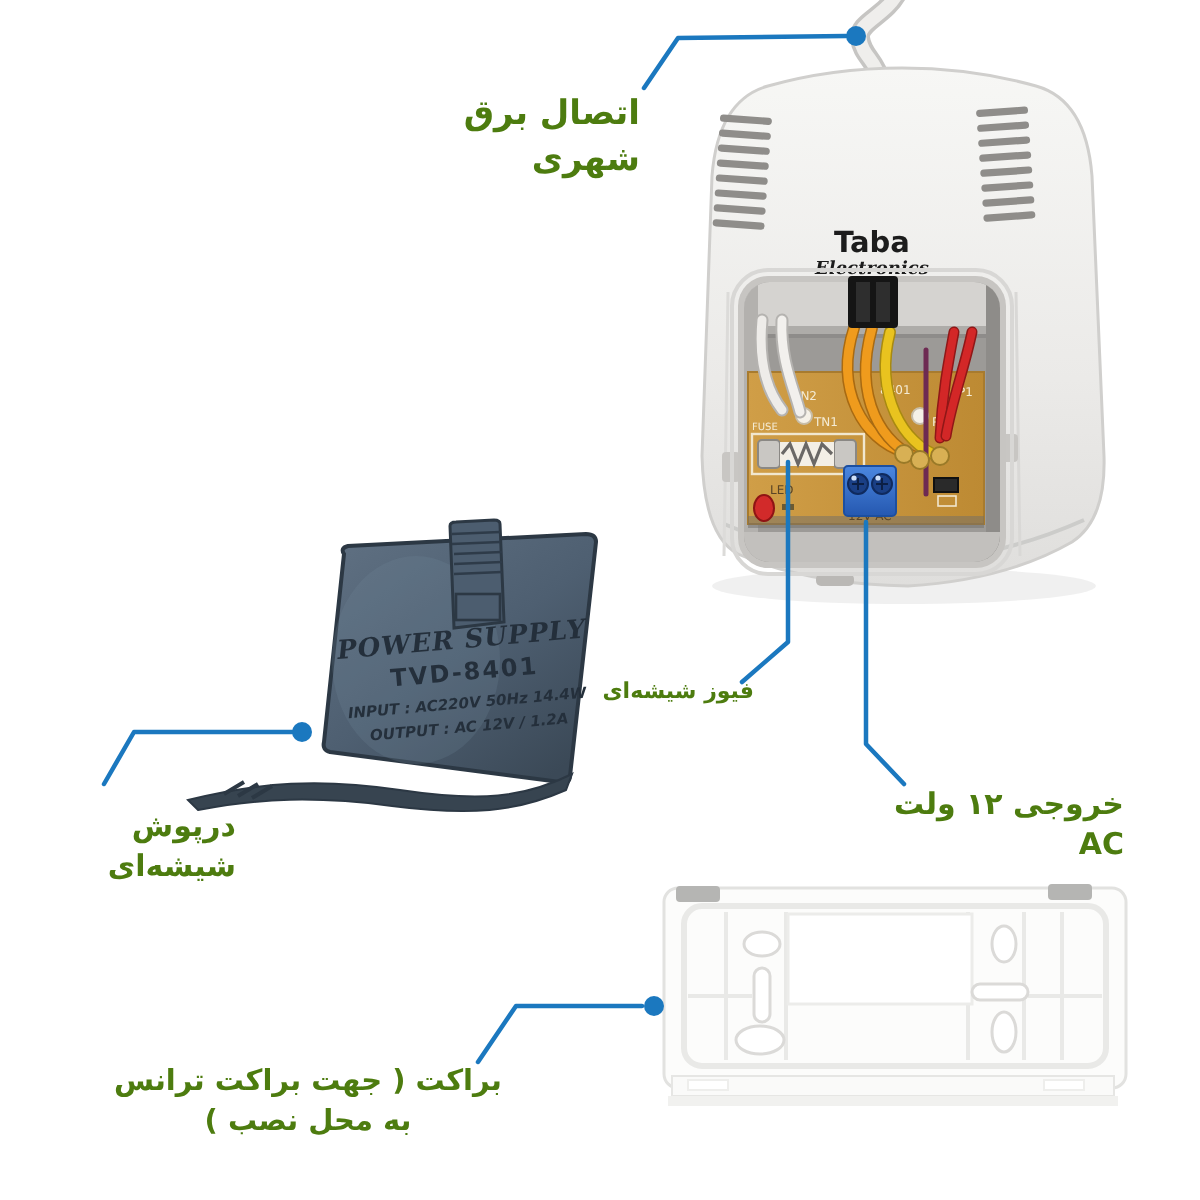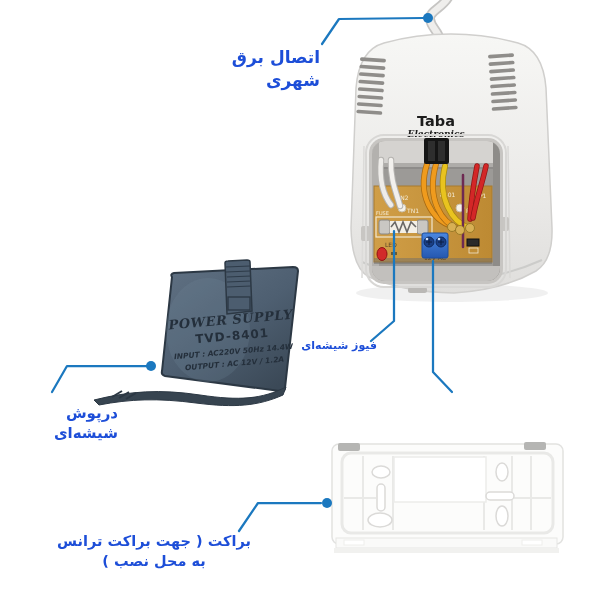--- a/index.html
+++ b/index.html
@@ -1,20 +1,20 @@
 <!DOCTYPE html>
 <html lang="fa"><head>
 <meta charset="utf-8">
 <style>
   html,body{margin:0;padding:0;background:#ffffff;}
   #stage{position:relative;width:600px;height:600px;background:#ffffff;overflow:hidden;
          font-family:"DejaVu Sans",sans-serif;}
   #scene{position:absolute;left:0;top:0;}
   .label{position:absolute;direction:rtl;unicode-bidi:plaintext;text-align:right;
-         color:#1d4ed8;font-weight:700;font-family:"DejaVu Sans",sans-serif;line-height:1.35;}
+         color:#4d7c0f;font-weight:700;font-family:"DejaVu Sans",sans-serif;line-height:1.35;}
   .lbl-power{left:198px;top:46px;width:122px;font-size:17px;}
   .lbl-fuse{left:283px;top:339px;width:94px;font-size:11px;}
   .lbl-output{left:438px;top:392px;width:124px;font-size:15px;}
   .lbl-cover{left:12px;top:403px;width:106px;font-size:15px;}
   .lbl-bracket{left:48px;top:532px;width:212px;font-size:14.5px;text-align:center;}
   text{user-select:none;}
 </style>
 </head>
 <body>
 
@@ -212,15 +212,16 @@
   </g>
   <g fill="#1b78bf">
     <circle cx="428" cy="18" r="5"></circle>
     <circle cx="151" cy="366" r="5"></circle>
     <circle cx="327" cy="503" r="5"></circle>
   </g>
 </svg>
 
 <div class="label lbl-power">اتصال برق شهری</div>
 <div class="label lbl-fuse">فیوز شیشه‌ای</div>
+<div class="label lbl-output">خروجی ۱۲ ولت AC</div>
 <div class="label lbl-cover">درپوش شیشه‌ای</div>
 <div class="label lbl-bracket">براکت ( جهت براکت ترانس به محل نصب )</div>
 </div>
 
 </body></html>

